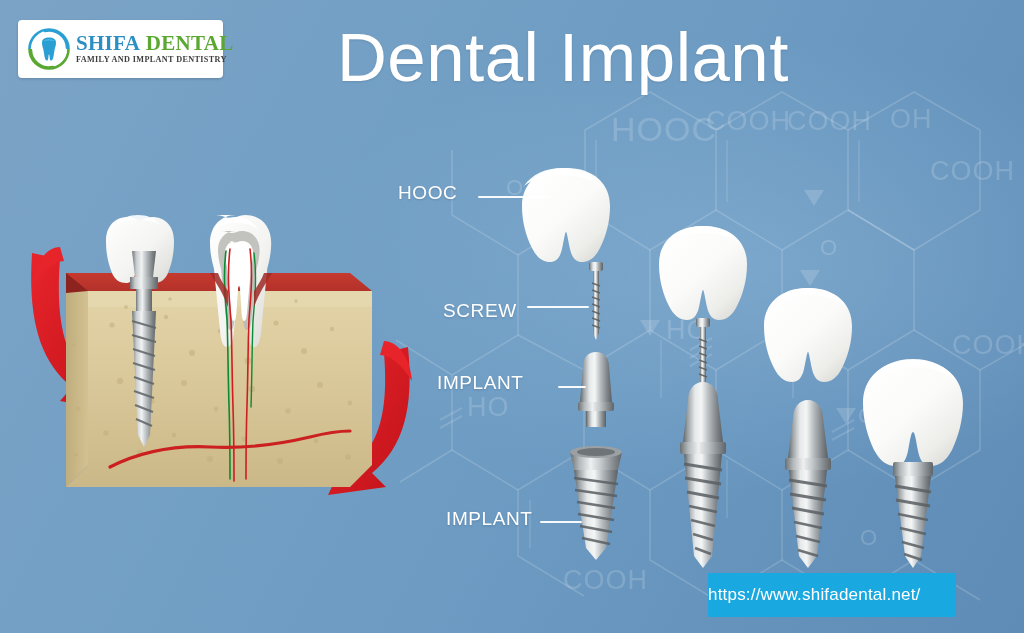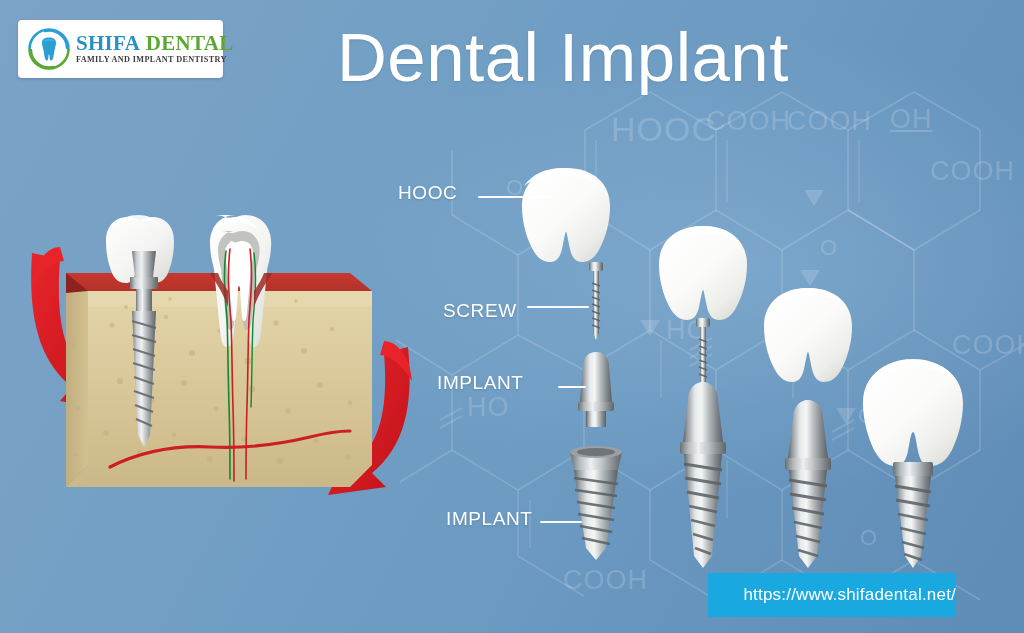--- a/index.html
+++ b/index.html
@@ -124,21 +124,21 @@
   
   .url-banner {
     position: absolute;
     left: 708px;
     top: 573px;
     width: 248px;
     height: 44px;
     background: #19a9e0;
     display: flex;
     align-items: center;
-    justify-content: flex-end;
+    justify-content: flex-start;
   }
   .url-banner span {
     color: #ffffff;
     font-size: 17px;
     letter-spacing: 0.2px;
     white-space: nowrap;
   }
 </style>
 </head>
 <body>
@@ -188,21 +188,21 @@
         <path d="M690 366 L712 354"></path>
         <path d="M440 420 L462 408"></path>
         <path d="M440 428 L462 416"></path>
         <path d="M832 432 L854 420"></path>
         <path d="M832 440 L854 428"></path>
       </g>
     </svg>
     <span class="wm" style="left:611px;top:110px;font-size:34px;">HOOC</span>
     <span class="wm" style="left:706px;top:106px;font-size:27px;">COOH</span>
     <span class="wm" style="left:787px;top:106px;font-size:27px;">COOH</span>
-    <span class="wm" style="left:890px;top:104px;font-size:27px;text-decoration:underline;">OH</span>
+    <span class="wm" style="left:890px;top:104px;font-size:27px;">OH</span>
     <span class="wm" style="left:930px;top:156px;font-size:27px;">COOH</span>
     <span class="wm" style="left:952px;top:330px;font-size:27px;">COOH</span>
     <span class="wm" style="left:467px;top:392px;font-size:27px;">HO</span>
     <span class="wm" style="left:666px;top:315px;font-size:27px;">HO</span>
     <span class="wm" style="left:506px;top:175px;font-size:22px;">O</span>
     <span class="wm" style="left:820px;top:235px;font-size:22px;">O</span>
     <span class="wm" style="left:858px;top:403px;font-size:22px;">O</span>
     <span class="wm" style="left:860px;top:525px;font-size:22px;">O</span>
     <span class="wm" style="left:563px;top:565px;font-size:27px;">COOH</span>
   </div>

